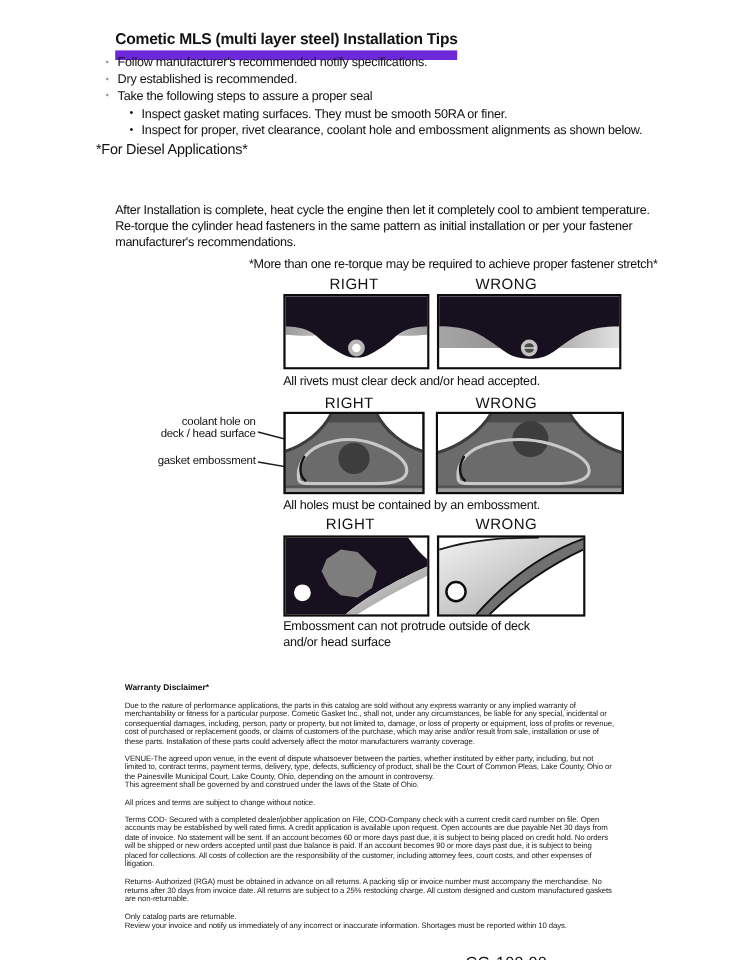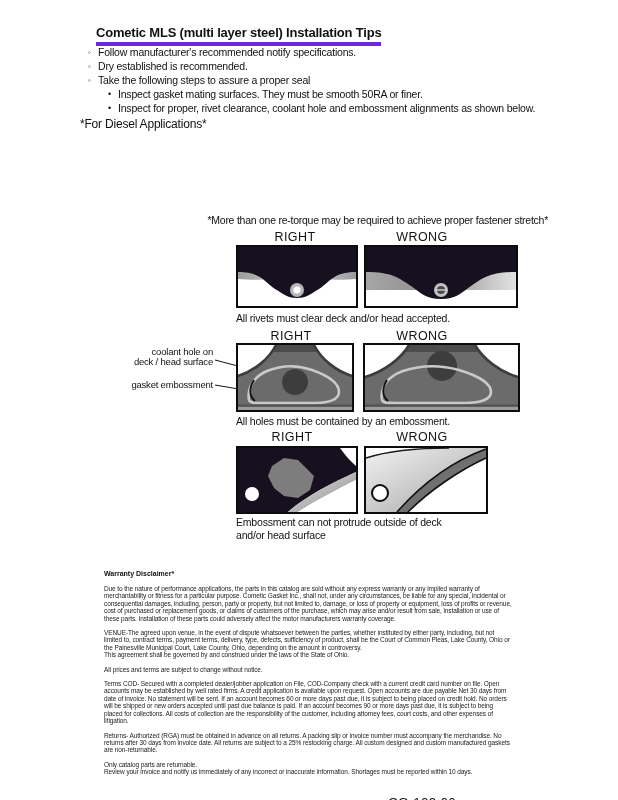--- a/index.html
+++ b/index.html
@@ -4,21 +4,21 @@
 <style>
   html,body { margin:0; padding:0; background:#ffffff; }
   .page {
     position:relative; width:618px; height:800px; background:#ffffff;
     font-family:"Liberation Sans", sans-serif; color:#111; overflow:hidden;
   }
   .abs { position:absolute; }
 
   .title {
     left:96px; top:25px; font-size:13px; font-weight:bold; letter-spacing:-0.2px;
-    border-bottom:4px solid #6d28d9; padding-bottom:2px; display:inline-block;
+    border-bottom:8px solid #6d28d9; padding-bottom:2px; display:inline-block;
   }
   .tips-list { left:88px; top:45px; font-size:10.5px; letter-spacing:-0.2px; }
   .tip-row { height:14px; line-height:14px; white-space:nowrap; }
   .tip-row .marker { display:inline-block; width:10px; font-size:8px; vertical-align:1px; }
   .tip-sub { padding-left:20px; }
   .tip-sub .marker { font-size:9px; }
 
   .diesel-heading { left:80px; top:117px; font-size:12px; font-weight:normal; letter-spacing:-0.2px; }
   .body-p { left:96px; width:452px; font-size:10.5px; line-height:13.5px; letter-spacing:-0.25px; }
   .p1 { top:136px; }
@@ -48,20 +48,21 @@
 
   <div class="abs tips-list">
     <div class="tip-row"><span class="marker">◦</span><span>Follow manufacturer's recommended notify specifications.</span></div>
     <div class="tip-row"><span class="marker">◦</span><span>Dry established is recommended.</span></div>
     <div class="tip-row"><span class="marker">◦</span><span>Take the following steps to assure a proper seal</span></div>
     <div class="tip-row tip-sub"><span class="marker">•</span><span>Inspect gasket mating surfaces.  They must be smooth 50RA or finer.</span></div>
     <div class="tip-row tip-sub"><span class="marker">•</span><span>Inspect for proper, rivet clearance, coolant hole and embossment alignments as shown below.</span></div>
   </div>
 
   <div class="abs diesel-heading">*For Diesel Applications*</div>
+  <div class="abs body-p p2">After Installation is complete, heat cycle the engine then let it completely cool to ambient temperature. Re-torque the cylinder head fasteners in the same pattern as initial installation or per your fastener manufacturer's recommendations.</div>
   <div class="abs body-p p3">*More than one re-torque may be required to achieve proper fastener stretch*</div>
 
   <div class="abs rw-label" style="left:295px; top:230px;">RIGHT</div>
   <div class="abs rw-label" style="left:422px; top:230px;">WRONG</div>
 
   <div class="abs" style="left:236px; top:245px;">
     <svg width="122" height="63" viewBox="0 0 122 63">
       <defs>
         <linearGradient id="g1L" x1="0" y1="0" x2="1" y2="0">
           <stop offset="0" stop-color="#9c9c9c"></stop>

